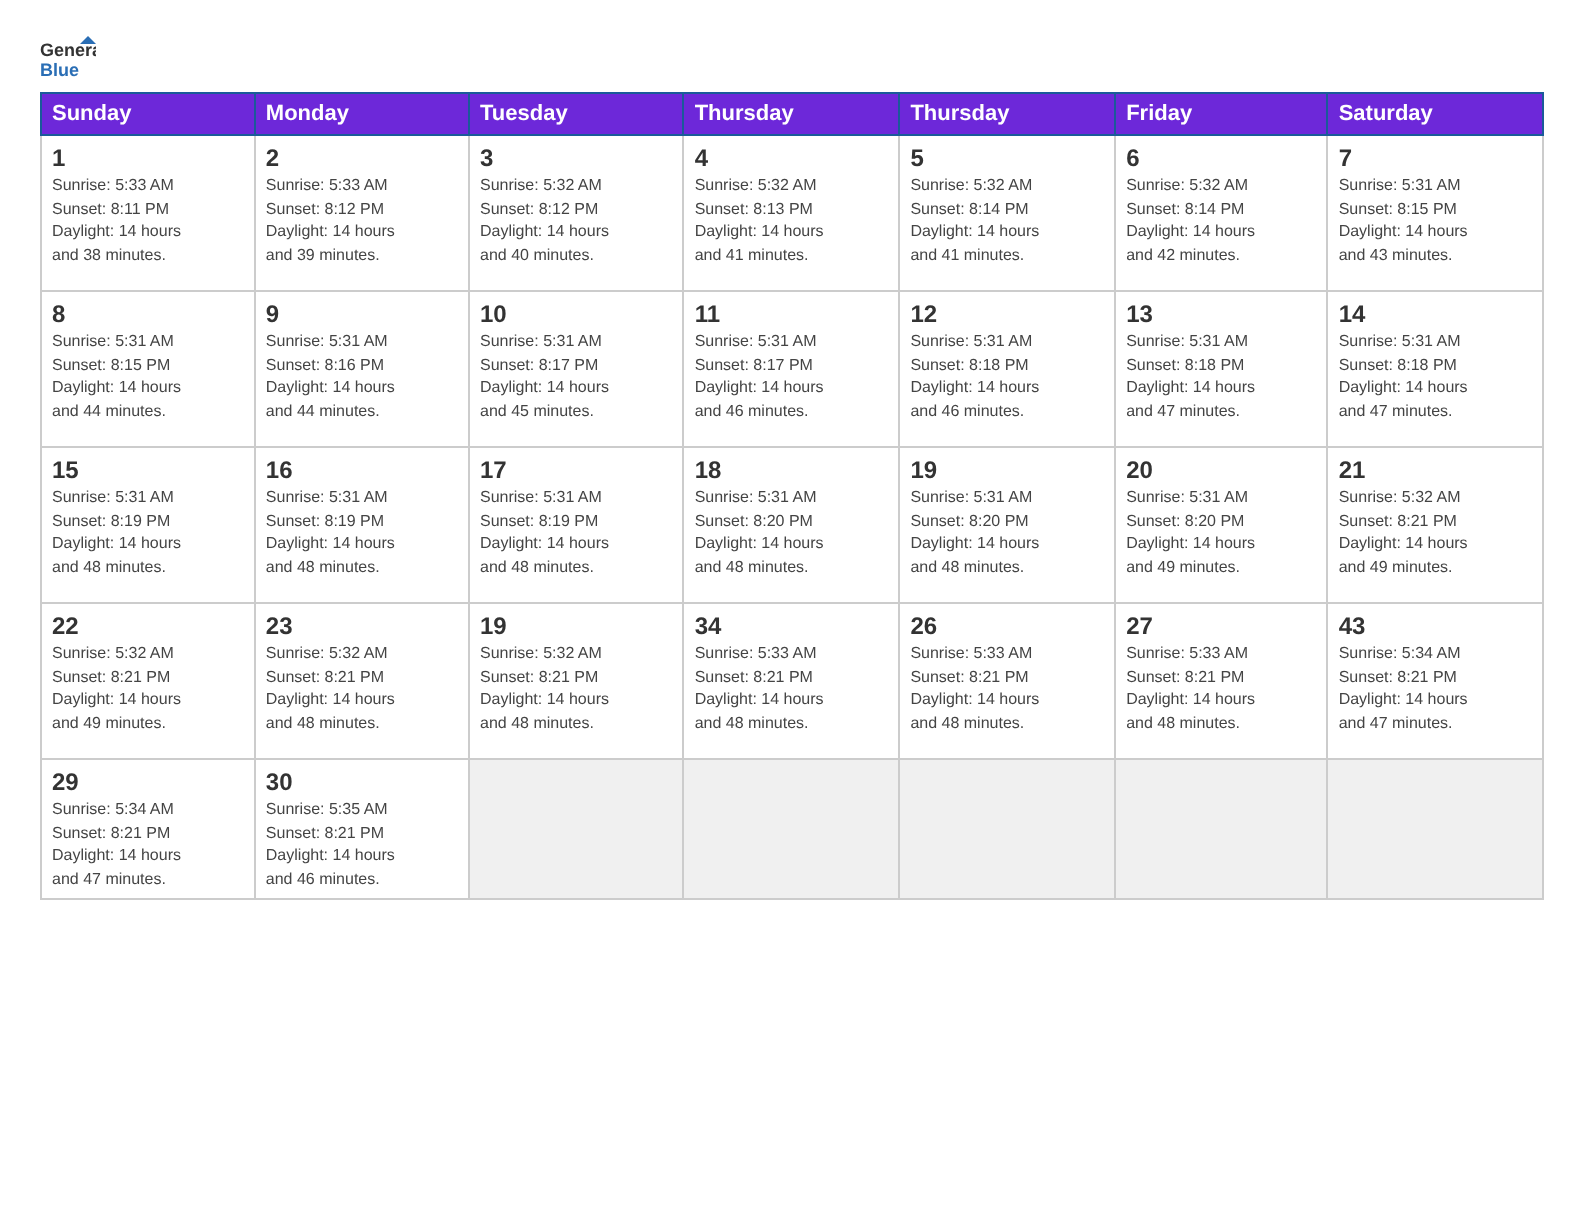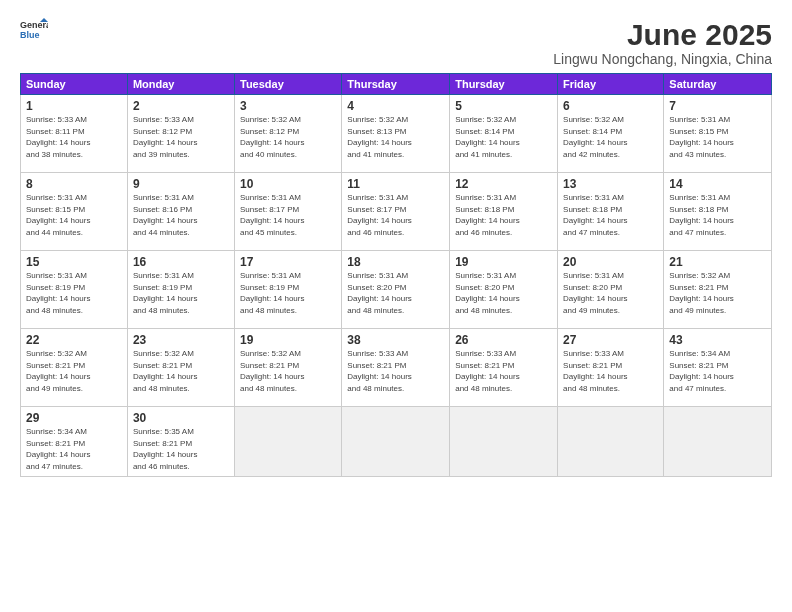--- a/index.html
+++ b/index.html
@@ -89,24 +89,20 @@
 <body>
 
 <div class="page">
   <div class="header-row">
     <div class="logo">
       <svg class="logo-icon" viewBox="0 0 28 22" xmlns="http://www.w3.org/2000/svg">
         <text x="0" y="10" font-size="9" font-weight="bold" fill="#333">General</text>
         <text x="0" y="20" font-size="9" font-weight="bold" fill="#2a6eb5">Blue</text>
         <polygon points="20,4 28,4 24,0" fill="#2a6eb5"></polygon>
       </svg>
-    </div>
-    <div class="title-block">
-      <div class="cal-title">June 2025</div>
-      <div class="cal-subtitle">Lingwu Nongchang, Ningxia, China</div>
     </div>
   </div>
 
   <table class="calendar-table">
     <thead>
       <tr>
         <th>Sunday</th>
         <th>Monday</th>
         <th>Tuesday</th>
         <th>Thursday</th>
@@ -285,21 +281,21 @@
 and 48 minutes.</div>
           </td>
           <td>
             <span class="day-num">19</span>
             <div class="day-info" style="white-space: pre-line;">Sunrise: 5:32 AM
 Sunset: 8:21 PM
 Daylight: 14 hours
 and 48 minutes.</div>
           </td>
           <td>
-            <span class="day-num">38</span>
+            <span class="day-num">34</span>
             <div class="day-info" style="white-space: pre-line;">Sunrise: 5:33 AM
 Sunset: 8:21 PM
 Daylight: 14 hours
 and 48 minutes.</div>
           </td>
           <td>
             <span class="day-num">26</span>
             <div class="day-info" style="white-space: pre-line;">Sunrise: 5:33 AM
 Sunset: 8:21 PM
 Daylight: 14 hours

